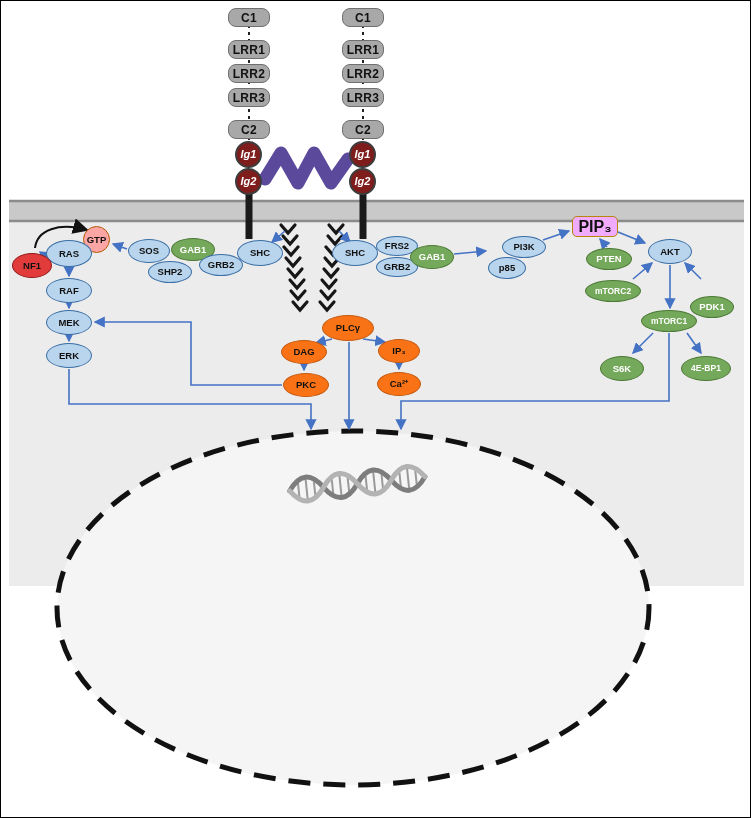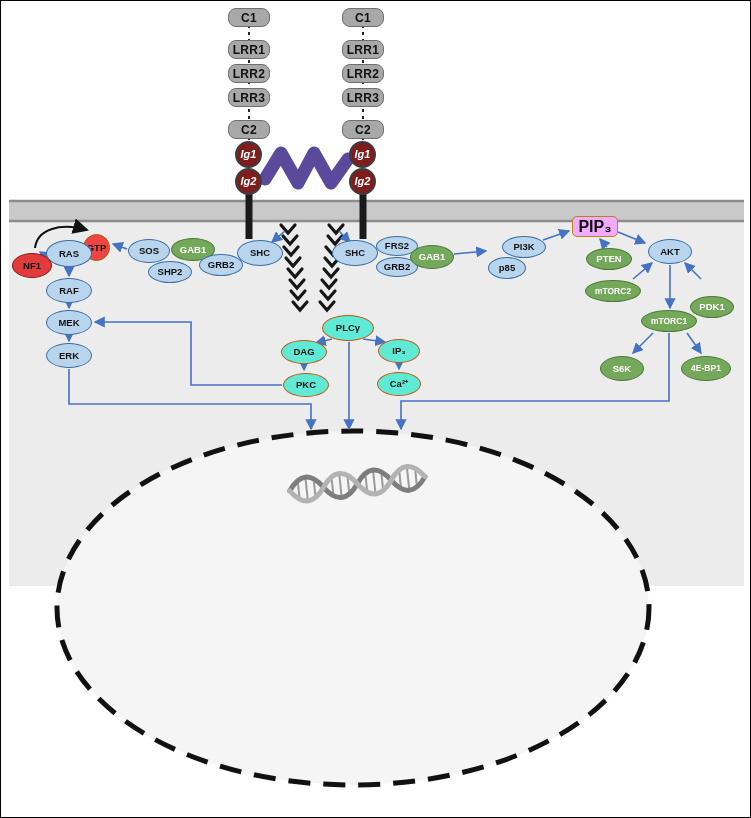--- a/index.html
+++ b/index.html
@@ -10,23 +10,23 @@
   }
   svg.layer{position:absolute;left:0;top:0;}
   .node{
     position:absolute;display:flex;align-items:center;justify-content:center;
     font-weight:700;color:#111;text-align:center;box-sizing:border-box;
     font-size:9.5px;line-height:1;white-space:nowrap;
   }
   .ell{border-radius:50%;}
   .blue{background:#b9d5ed;border:1.5px solid #3a6ea5;}
   .green{background:#74a85a;border:1.5px solid #4c7a36;color:#ffffff;}
-  .orange{background:#5eead4;border:1.5px solid #c55a11;}
+  .orange{background:#f97316;border:1.5px solid #c55a11;}
   .red{background:#e23b3b;border:1.5px solid #8f1a1a;color:#111;}
-  .gtp{background:#ef4444;border:1.5px solid #b35900;margin-top:8px;}
+  .gtp{background:#fca5a5;border:1.5px solid #b35900;}
   .ybox{background:#f0abfc;border:1.5px solid #b8860b;border-radius:5px;font-size:16px;}
   .dom{background:#a8a8a8;border:1px solid #6f6f6f;border-radius:8px;font-size:12px;letter-spacing:.3px;}
   .ig{background:#7f1d1d;border:2px solid #3d3d3d;color:#fff;border-radius:50%;font-size:11px;font-style:italic;}
   .sm{font-size:8.5px;}
 </style>
 </head>
 <body>
 
 <div id="canvas">
 

